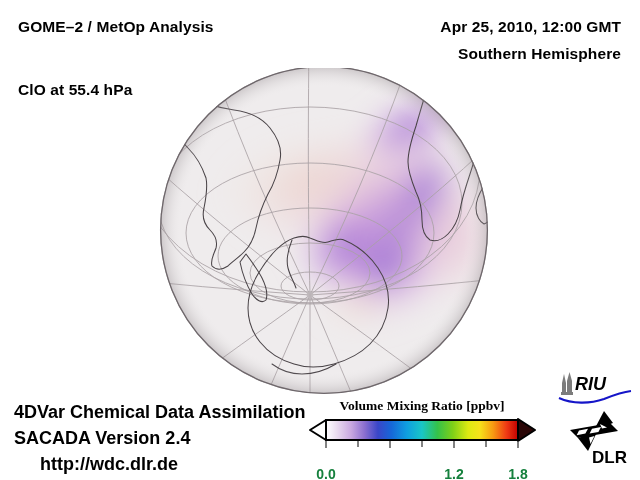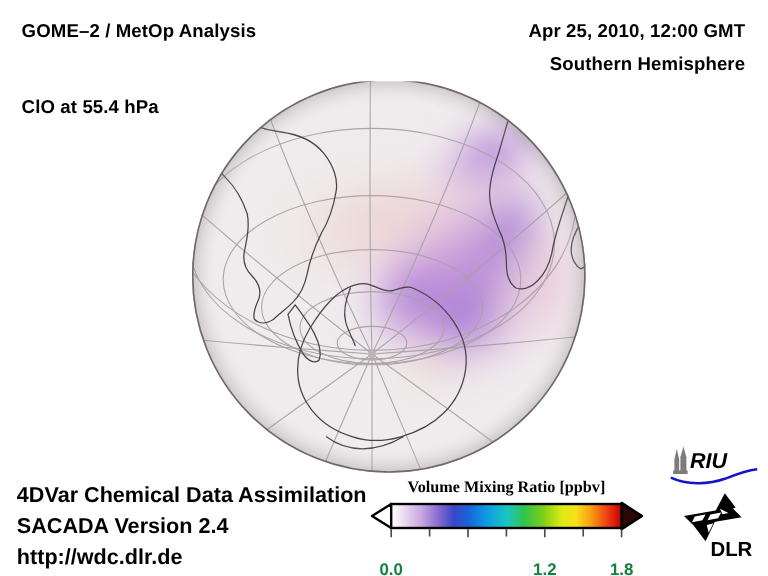--- a/index.html
+++ b/index.html
@@ -12,21 +12,21 @@
 
   .hdr{position:absolute;font-weight:bold;color:#000;font-size:15.5px;letter-spacing:0.1px;white-space:nowrap;}
   #t1{left:18px;top:18px;}
   #t2{left:18px;top:45px;margin-top:36px;}
   #t3{right:18px;top:18px;text-align:center;}
   #t4{right:18px;top:45px;text-align:right;}
 
   .ftr{position:absolute;left:14px;font-weight:bold;color:#000;font-size:18px;white-space:nowrap;}
   #f1{top:402px;}
   #f2{top:428px;}
-  #f3{top:454px;}
+  #f3{top:454px;margin-left:26px;}
 
   #globe-wrap{position:absolute;left:158px;top:68px;width:340px;height:330px;}
 
   #cb-wrap{position:absolute;left:306px;top:398px;width:232px;height:74px;}
   #cb-title{position:absolute;left:0;top:0;width:232px;text-align:center;
     font-size:13.5px;font-weight:bold;color:#000;white-space:nowrap;font-family:Liberation Serif, serif;}
   #cb-svg{position:absolute;left:0;top:20px;}
   .cb-tick-lbl{position:absolute;top:68px;font-size:14px;font-weight:bold;color:#15803d;
     width:40px;text-align:center;}
 

